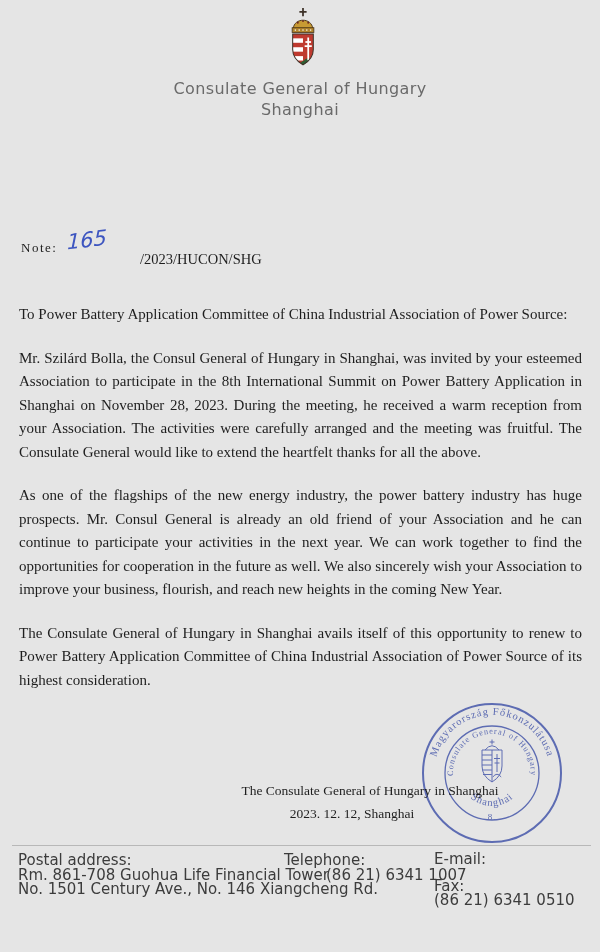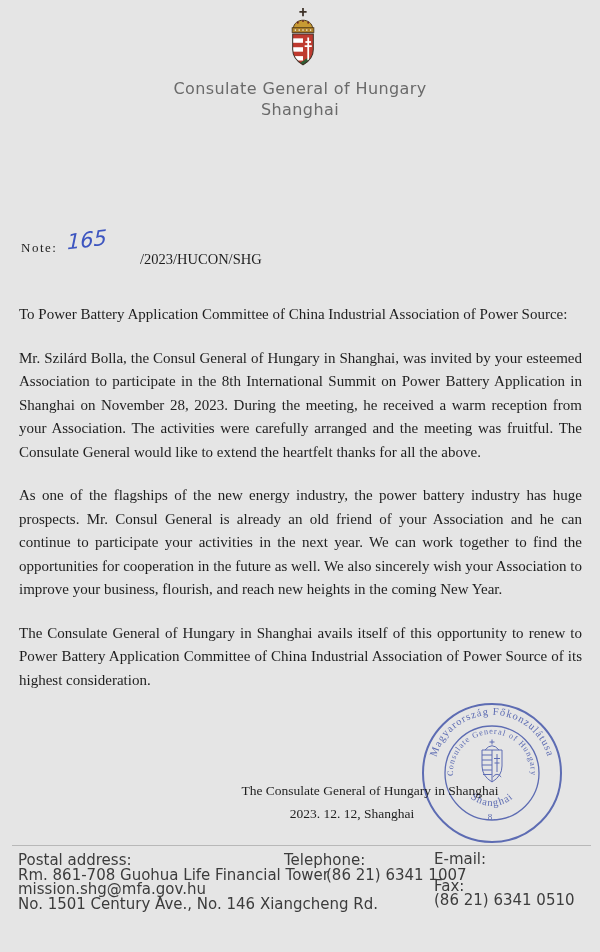--- a/index.html
+++ b/index.html
@@ -152,21 +152,20 @@
       <path d="M5,-19 V-1 M2,-14.5 H8 M2.5,-10 H7.5"></path>
       <path d="M0.8,4 Q5,-1.5 9.2,4"></path>
     </g>
   </svg>
 
   <div class="footer-rule"></div>
 
   <div class="footer-text footer-left">
     <div>Postal address:</div>
     <div>Rm. 861-708 Guohua Life Financial Tower</div>
-    <div>mission.shg@mfa.gov.hu</div>
     <div>No. 1501 Century Ave., No. 146 Xiangcheng Rd.</div>
   </div>
 
   <div class="footer-text footer-mid-label">Telephone:</div>
   <div class="footer-text footer-mid-value">(86 21) 6341 1007</div>
 
   <div class="footer-text footer-right">
     <div>E-mail:</div>
     <div class="fax-label">Fax:</div>
     <div>(86 21) 6341 0510</div>

